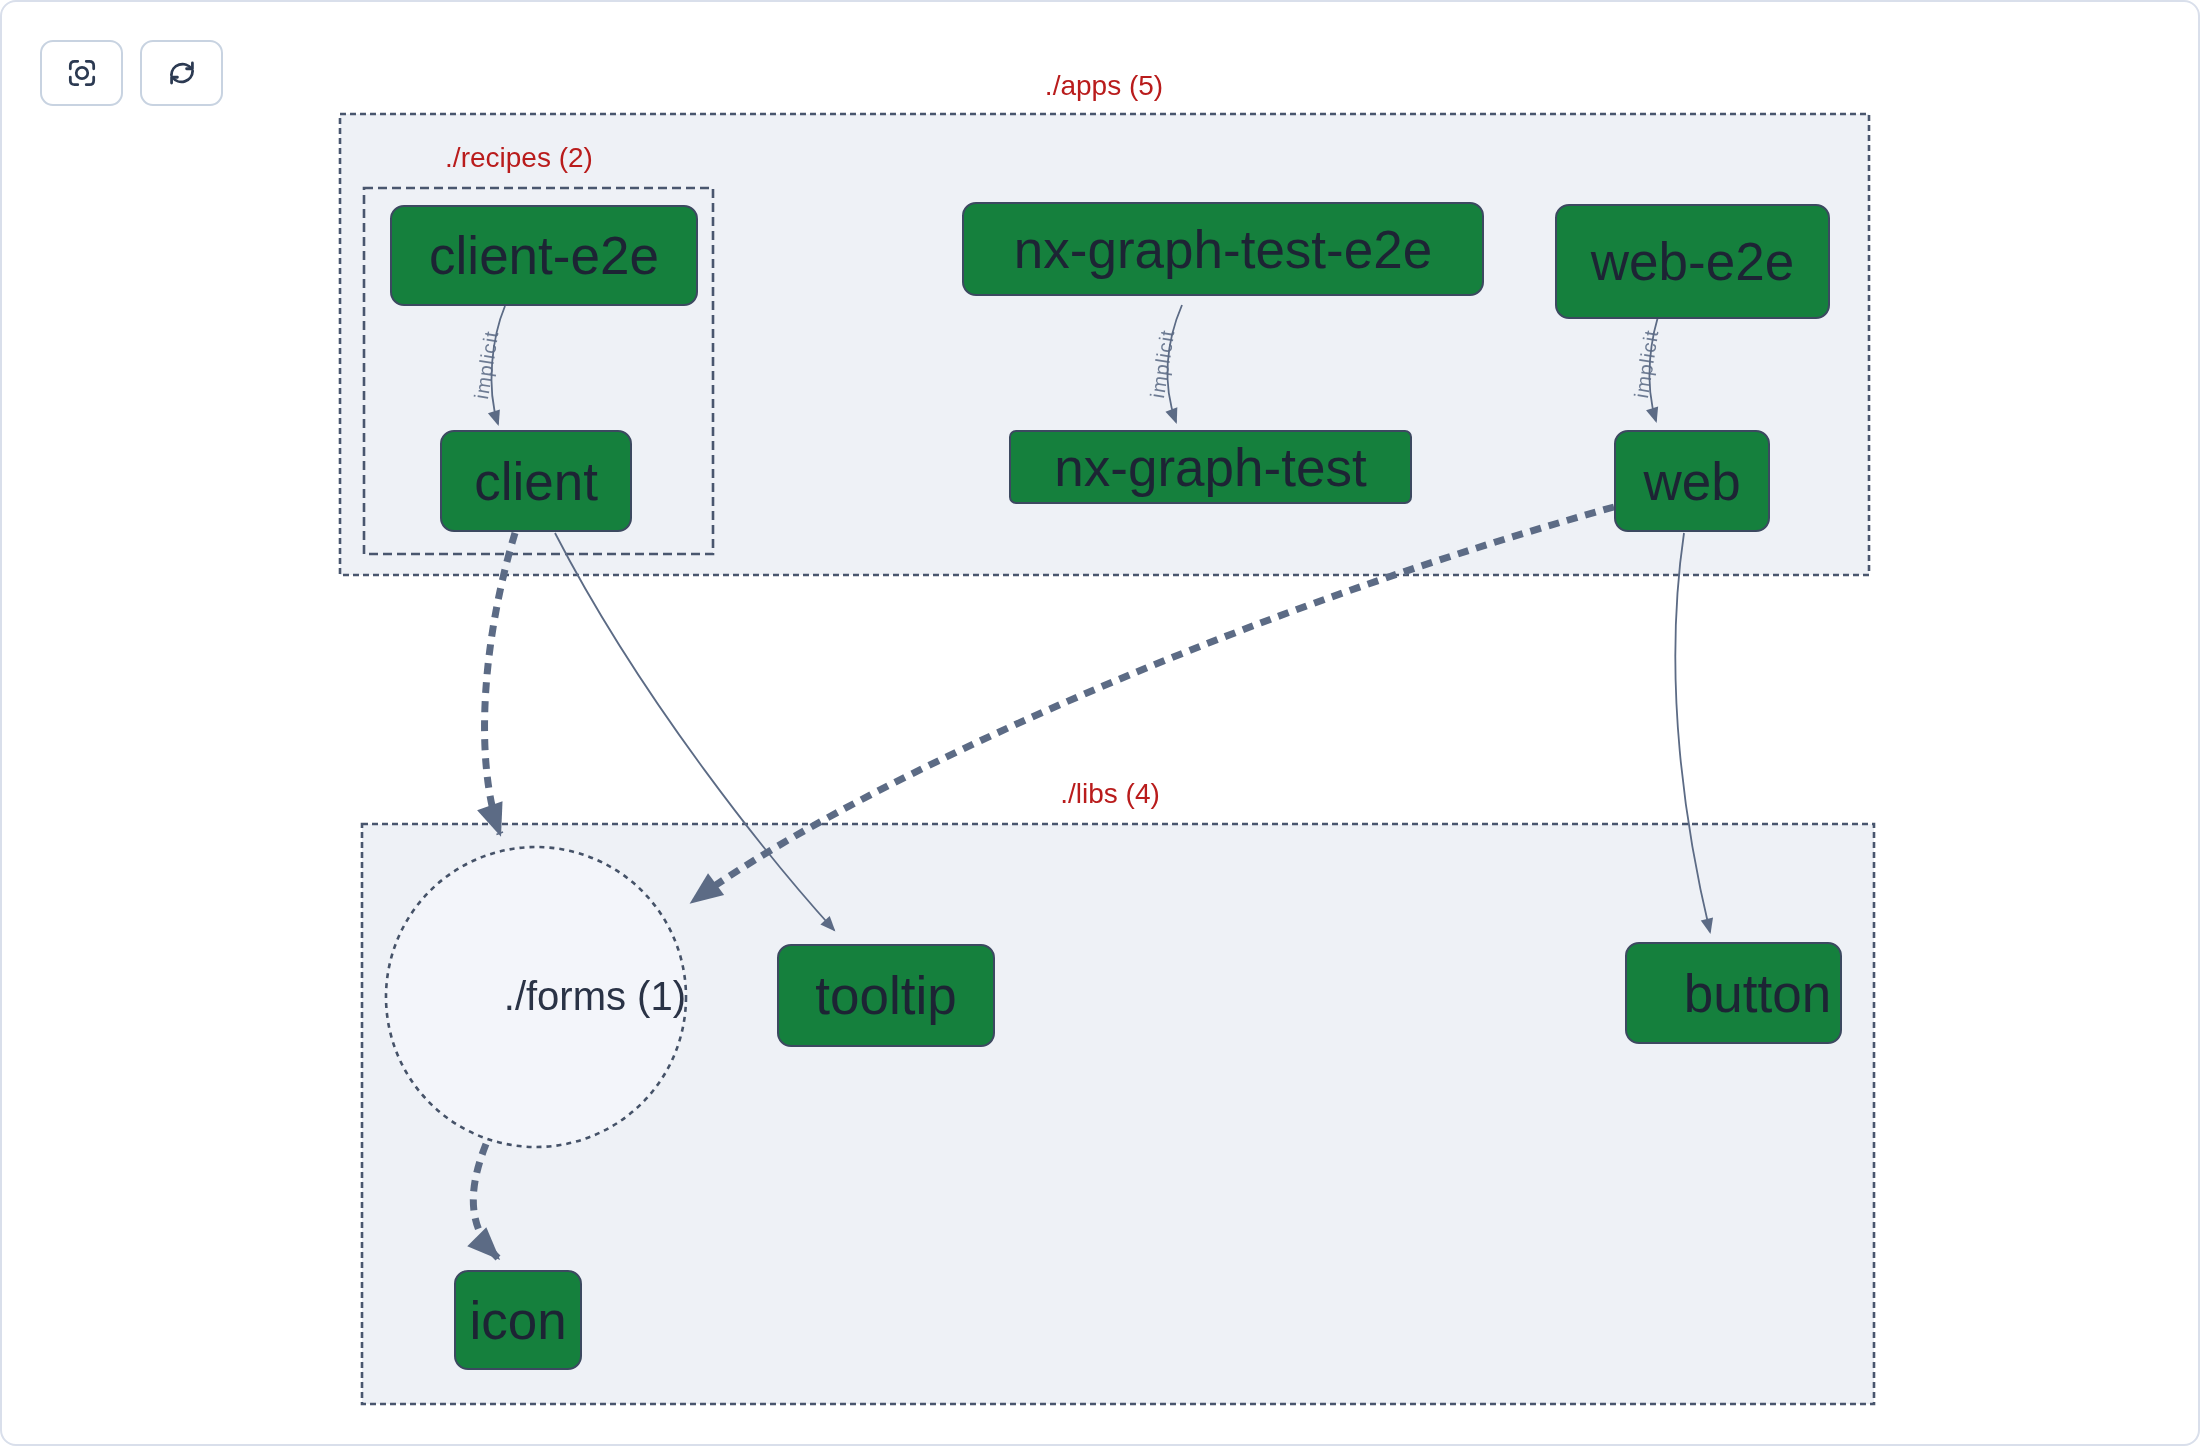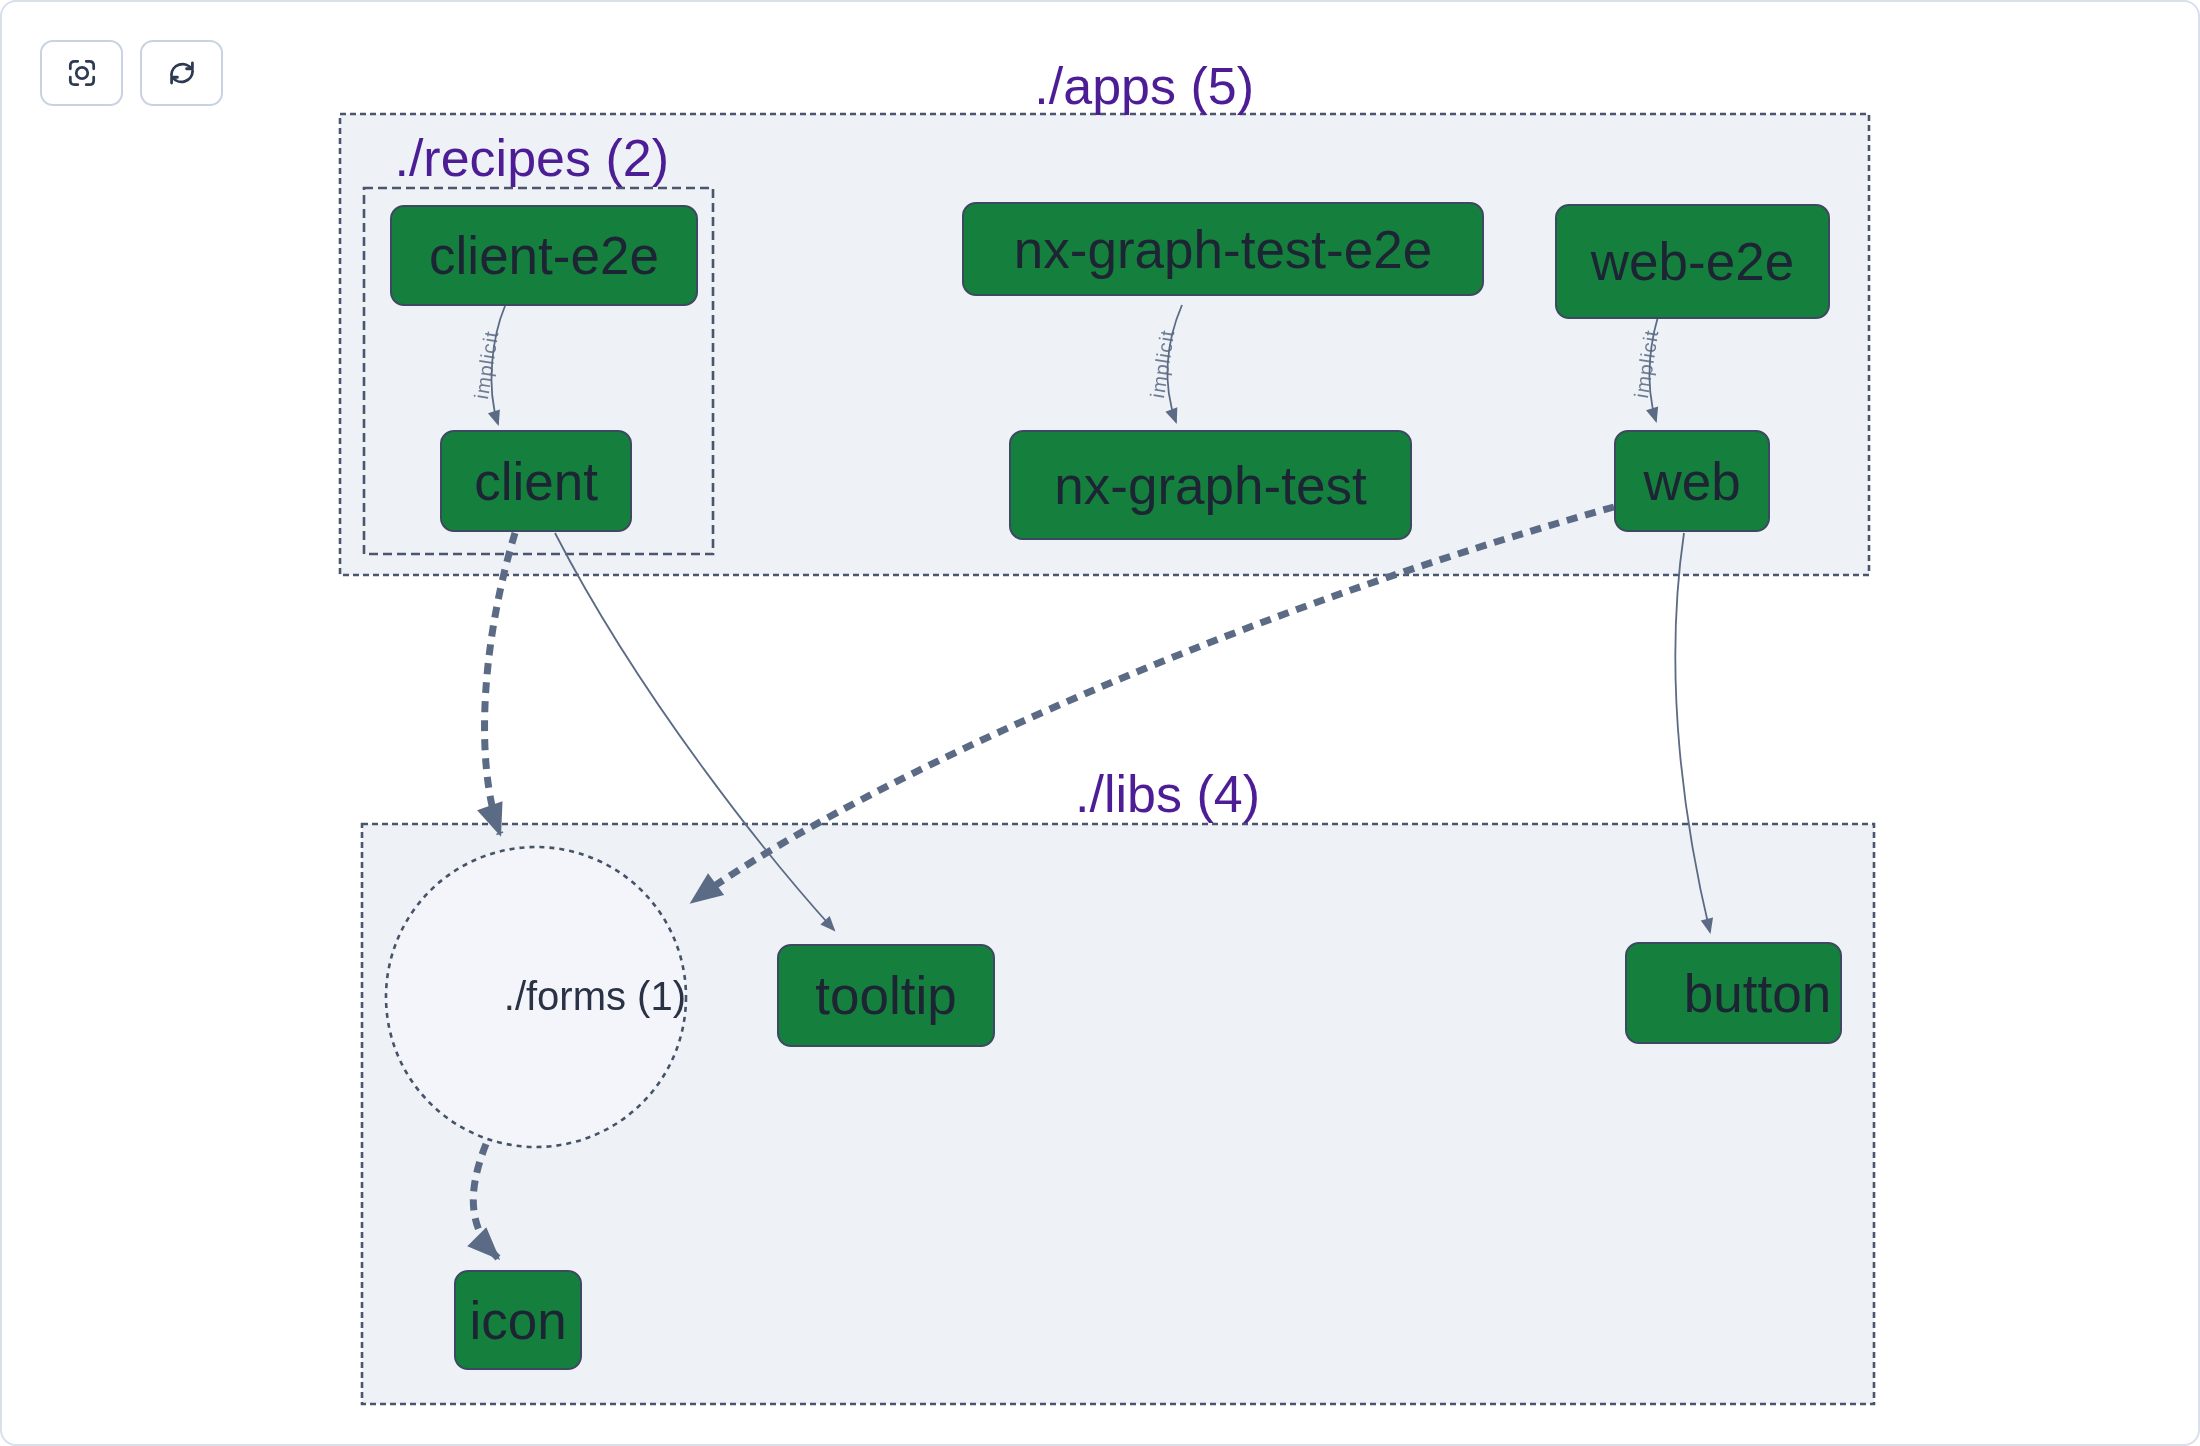--- a/index.html
+++ b/index.html
@@ -22,21 +22,21 @@
   .edge-thin{fill:none;stroke:#5c6b85;stroke-width:1.8;}
   .edge-thick{fill:none;stroke:#5c6b85;stroke-width:7;stroke-dasharray:11 8;}
   .edge-label{font-size:20px;fill:#6d7b93;letter-spacing:1px;}
   
   .node{
     position:absolute;z-index:3;background:#15803d;border:2px solid #3c4960;border-radius:14px;
     box-sizing:border-box;display:flex;align-items:center;justify-content:center;
     font-size:53px;color:#1d2434;cursor:pointer;
   }
   .grp-label{
-    position:absolute;z-index:4;font-size:52px;color:#4c1d95;text-align:right;
+    position:absolute;z-index:4;font-size:28px;color:#b91c1c;text-align:center;
     width:300px;height:52px;line-height:52px;pointer-events:none;
   }
   .forms-label{
     position:absolute;z-index:3;font-size:40px;color:#2a3346;text-align:right;
     width:300px;height:52px;line-height:52px;cursor:pointer;
   }
   
   .legend{
     position:absolute;left:37px;top:1197px;width:298px;height:211px;z-index:5;
     background:#ffffff;border:2px solid #8493ab;border-radius:10px;box-sizing:border-box;
@@ -115,21 +115,21 @@
   </div>
   <div class="node" style="left:960px;top:200px;width:522px;height:94px;">
     <span>nx-graph-test-e2e</span>
   </div>
   <div class="node" style="left:1553px;top:202px;width:275px;height:115px;">
     <span>web-e2e</span>
   </div>
   <div class="node" style="left:438px;top:428px;width:192px;height:102px;">
     <span>client</span>
   </div>
-  <div class="node" style="left:1007px;top:428px;width:403px;height:110px;">
+  <div class="node" style="left:1007px;top:428px;width:403px;height:74px;border-radius:7px;">
     <span>nx-graph-test</span>
   </div>
   <div class="node" style="left:1612px;top:428px;width:156px;height:102px;">
     <span>web</span>
   </div>
   <div class="node" style="left:775px;top:942px;width:218px;height:103px;">
     <span>tooltip</span>
   </div>
   <div class="node" style="left:1623px;top:940px;width:217px;height:102px;padding-left:48px;">
     <span>button</span>

